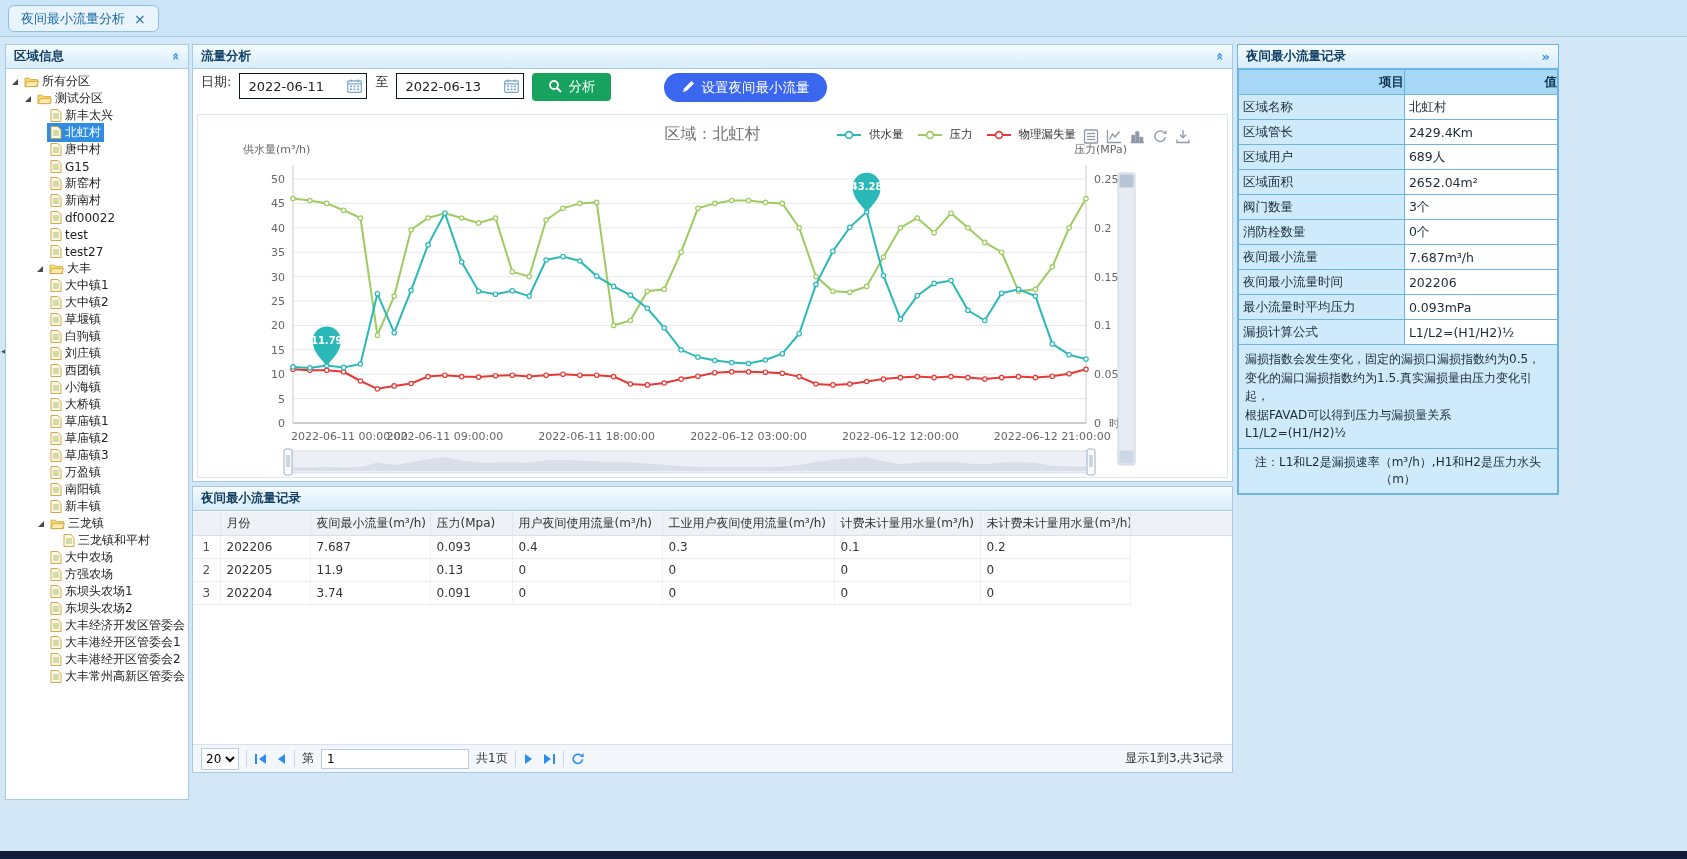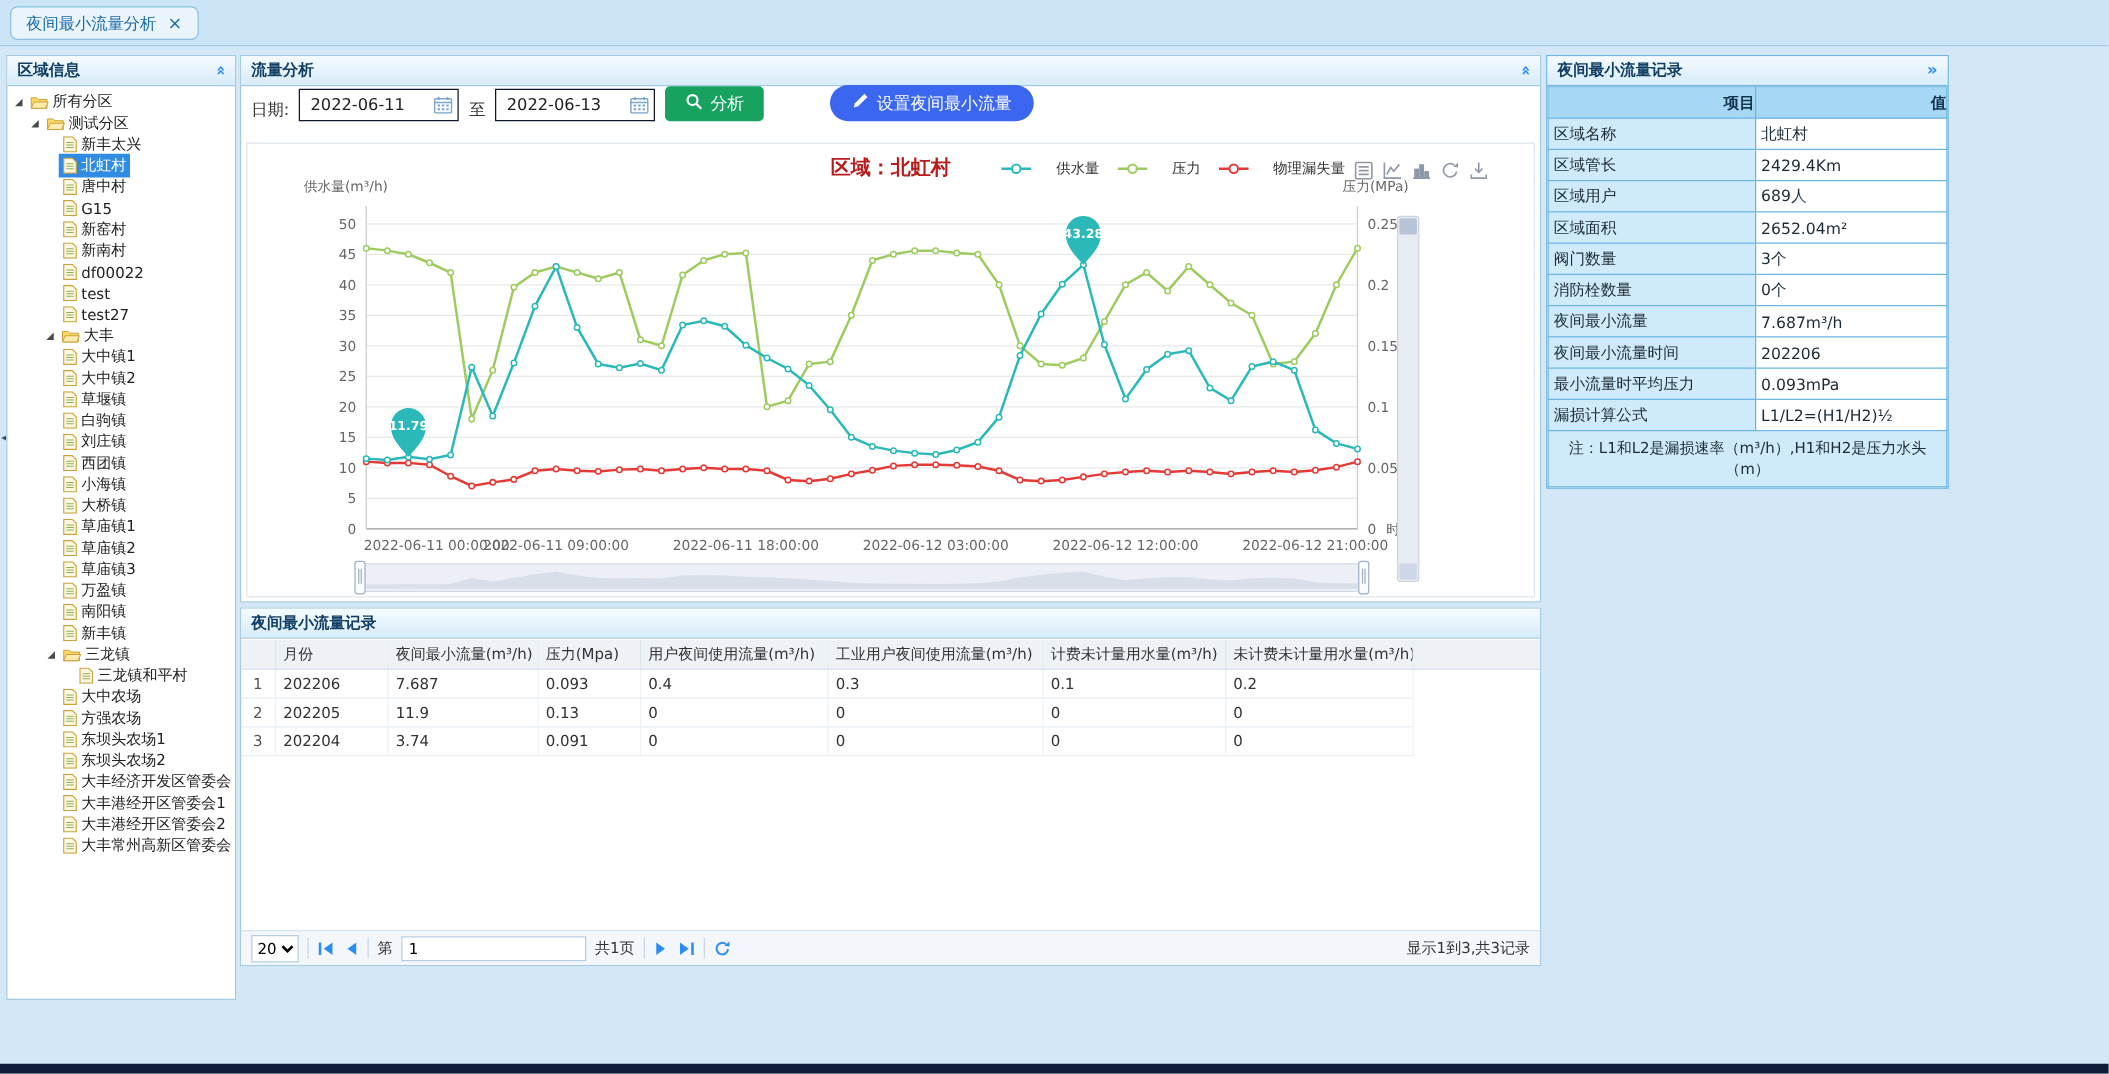--- a/index.html
+++ b/index.html
@@ -25,32 +25,32 @@
   .tree{padding:4px 0;overflow:hidden;height:calc(100% - 24px)}
   .tree-row{display:flex;align-items:center;height:17px;white-space:nowrap;cursor:pointer}
   .caret{display:inline-block;width:0;height:0;border-bottom:6px solid #4a4a4a;border-left:6px solid transparent;margin-right:3px;flex:0 0 auto}
   .caret-sp{display:inline-block;width:9px;flex:0 0 auto}
   .tree-inner{display:flex;align-items:center;gap:3px;padding:1px 3px}
   .tree-inner.selected{background:var(--select_bg);color:#fff}
   .ticon{display:flex;align-items:center}
   .tlabel{font-size:12px}
   
   .flow-panel{left:192px;top:44px;width:1041px;height:438px}
-  .toolbar{display:flex;align-items:flex-end;gap:8px;padding:4px 8px;height:32px}
+  .toolbar{display:flex;align-items:flex-start;gap:8px;padding:4px 8px;height:32px}
   .tb-label{font-size:13px;color:#333}
   .date-box{position:relative;width:128px;height:26px;border:1px solid #0f172a;background:#fff;display:flex;align-items:center}
   .date-box input{border:none;outline:none;width:100%;height:100%;padding:0 24px 0 8px;font-size:13px;font-family:inherit;color:#222;background:transparent}
   .cal-ic{position:absolute;right:4px;top:5px}
   .btn{display:flex;align-items:center;gap:6px;border:none;cursor:pointer;color:#fff;font-family:inherit}
   .btn-analyze{background:var(--analyze_green);height:28px;border-radius:4px;padding:0 16px;font-size:13.5px}
   .btn-set{background:var(--set_blue);height:29px;border-radius:15px;padding:0 18px;font-size:13.5px;margin-left:45px}
   .chart-box{position:absolute;left:4px;top:69px;right:4px;bottom:3px;border:1px solid #dde6ee;background:#fff}
-  .chart-title{position:absolute;top:9px;left:0;width:100%;text-align:center;font-size:16px;font-weight:bold;color:#b91c1c;pointer-events:none}
+  .chart-title{position:absolute;top:9px;left:0;width:100%;text-align:center;font-size:16px;font-weight:normal;color:#737373;pointer-events:none}
   .chart-legend{position:absolute;top:12px;right:151px;display:flex;gap:14px;align-items:center}
-  .lg-item{display:flex;align-items:center;gap:20px;font-size:11.5px;color:#333;cursor:pointer}
+  .lg-item{display:flex;align-items:center;gap:8px;font-size:11.5px;color:#333;cursor:pointer}
   .ax{font-size:11px;fill:#666}
   
   .records-panel{left:192px;top:486px;width:1041px;height:287px}
   .records-body{position:absolute;top:25px;left:0;right:0;bottom:28px;overflow:hidden}
   table.rec{border-collapse:collapse;width:100%;table-layout:fixed}
   table.rec th{background:var(--table_header_bg);font-weight:normal;font-size:12px;text-align:left;padding:3px 6px;border-right:1px solid #dfe7ef;border-bottom:1px solid #d9e2ec;height:21px;color:#333;overflow:hidden;white-space:nowrap}
   table.rec td{font-size:12px;padding:4px 6px;border-right:1px solid #eef2f7;border-bottom:1px solid #e8eef4;height:23px;color:#333;overflow:hidden;white-space:nowrap}
   table.rec .idx{text-align:center;color:#555}
   table.rec .fill{border:none;background:transparent}
   table.rec th.fill{background:var(--table_header_bg);border-bottom:1px solid #d9e2ec}
@@ -1007,19 +1007,25 @@
           <td class="lbl">最小流量时平均压力</td>
           <td>0.093mPa</td>
         </tr>
         <tr>
           <td class="lbl">漏损计算公式</td>
           <td>L1/L2=(H1/H2)½</td>
         </tr>
       </tbody>
     <tbody>
       <tr>
+          <td class="desc" colspan="2">漏损指数会发生变化，固定的漏损口漏损指数约为0.5，
+变化的漏口漏损指数约为1.5.真实漏损量由压力变化引起，
+根据FAVAD可以得到压力与漏损量关系
+L1/L2=(H1/H2)½</td>
+        </tr>
+      <tr>
           <td class="note" colspan="2">注：L1和L2是漏损速率（m³/h）,H1和H2是压力水头（m）</td>
         </tr>
     </tbody>
   </table>
 </div>
 
 <div class="bottombar"></div>
 
 </body></html>

